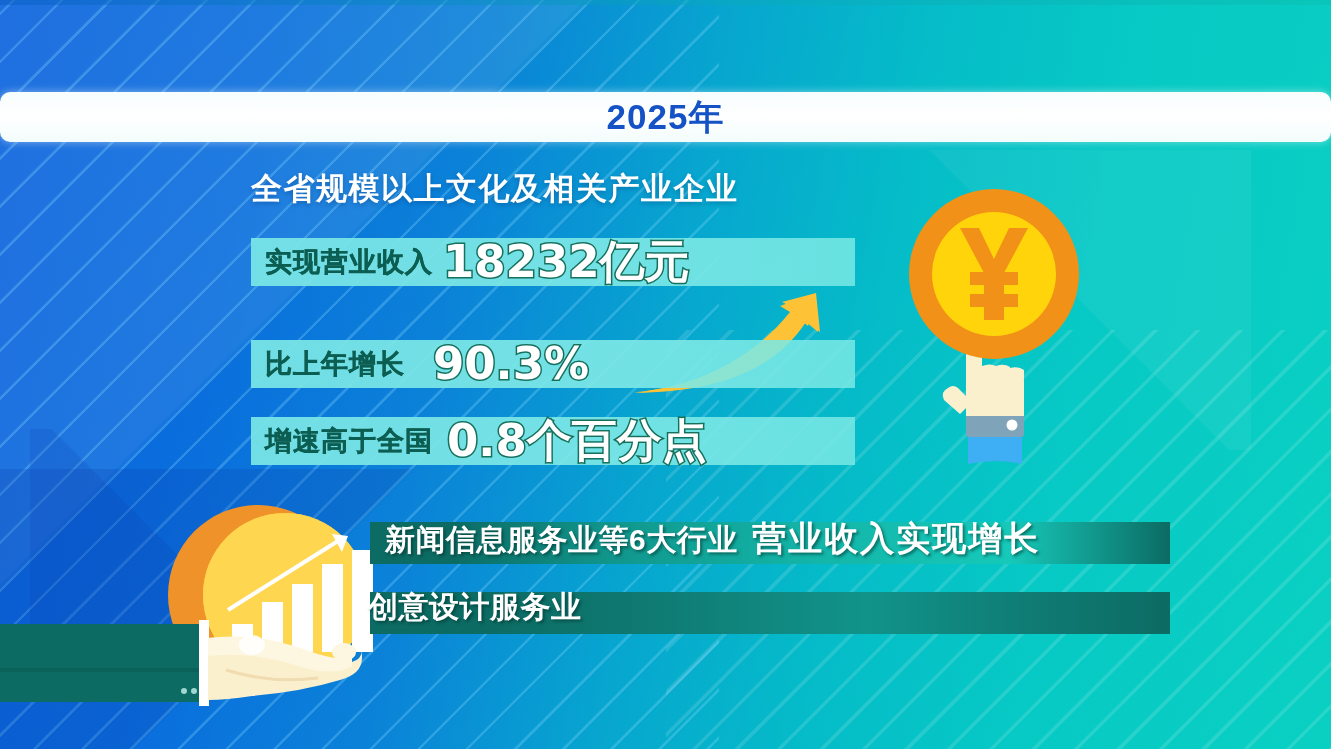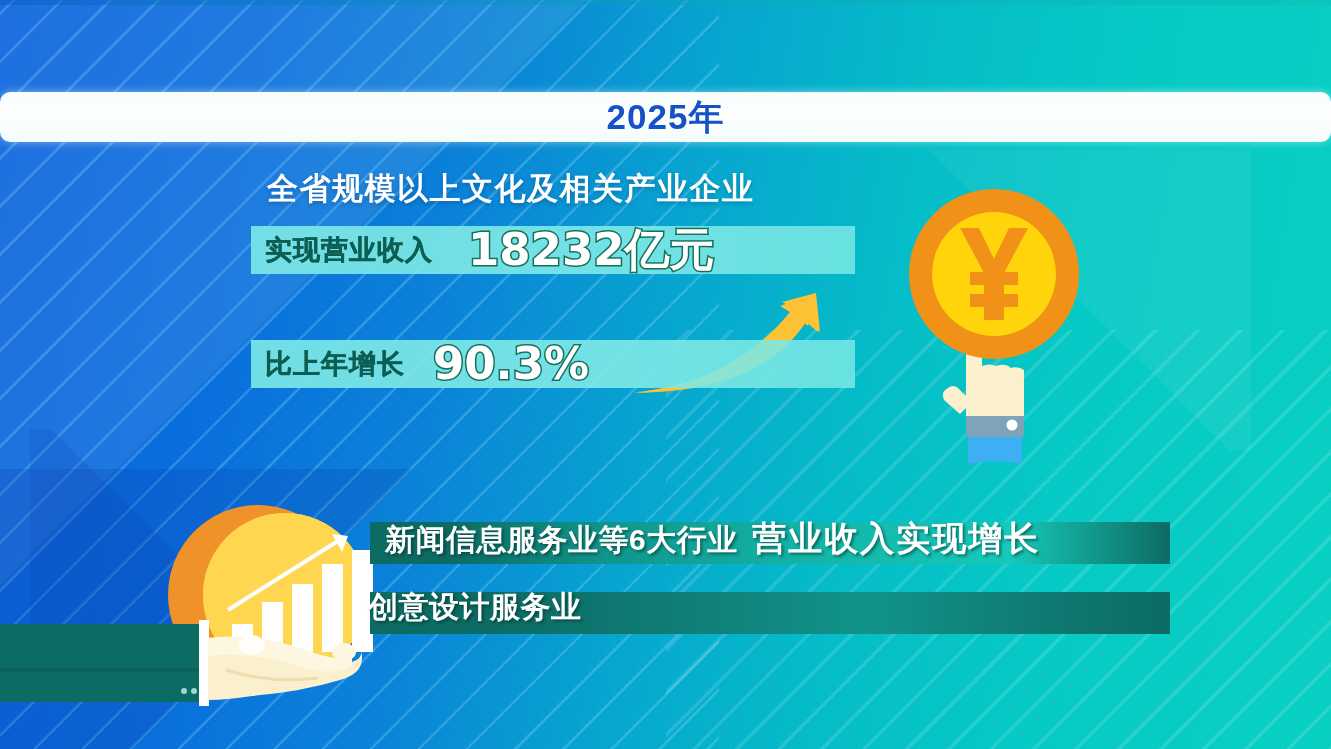--- a/index.html
+++ b/index.html
@@ -113,56 +113,55 @@
   
   .headline {
     position: absolute;
     left: 251px; top: 168px;
     font-size: 31px;
     font-weight: bold;
     color: #ffffff;
     letter-spacing: 1.5px;
     text-shadow: 0 2px 4px rgba(0,40,90,0.30);
     white-space: nowrap;
-    margin-left: 16px;
   }
 
   
   .stat-row {
     position: absolute;
     left: 251px;
     width: 604px;
     height: 48px;
     background: linear-gradient(90deg, rgba(122,231,230,0.92) 0%, rgba(126,233,231,0.90) 60%, rgba(120,232,229,0.86) 100%);
     display: flex;
     align-items: center;
     padding-left: 14px;
     z-index: 4;
   }
-  .stat-row.r1 { top: 226px; }
+  .stat-row.r1 { top: 238px; }
   .stat-row.r2 { top: 327px; margin-top: 13px; }
   .stat-row.r3 { top: 417px; }
 
   .stat-label {
     font-size: 27px;
     font-weight: bold;
     color: #0d5e52;
     letter-spacing: 1px;
     white-space: nowrap;
     line-height: 1;
     -webkit-text-stroke: 0.4px #0d5e52;
   }
   .stat-value {
     font-size: 45px;
     font-weight: bold;
     color: #ffffff;
     letter-spacing: 0px;
     white-space: nowrap;
     line-height: 1;
-    margin-left: 35px;
+    margin-left: 10px;
     margin-top: -2px;
     -webkit-text-stroke: 3px #15705c;
     paint-order: stroke fill;
     font-family: "DejaVu Sans", sans-serif;
   }
   .stat-row.r2 .stat-value { margin-left: 28px; }
   .stat-row.r3 .stat-value { margin-left: 14px; }
 
   
   .arrow-wrap {
@@ -275,20 +274,24 @@
   <div class="stat-row r1">
     <span class="stat-label">实现营业收入</span>
     <span class="stat-value">18232亿元</span>
   </div>
 
   <div class="stat-row r2">
     <span class="stat-label">比上年增长</span>
     <span class="stat-value">90.3%</span>
   </div>
 
+  <div class="stat-row r3">
+    <span class="stat-label">增速高于全国</span>
+    <span class="stat-value">0.8个百分点</span>
+  </div>
 
   <div class="coin-yen">
     <svg viewBox="0 0 172 172" width="172" height="172" aria-hidden="true">
       <circle cx="86" cy="86" r="85" fill="#f29117"></circle>
       <circle cx="86" cy="86" r="62" fill="#ffd40b"></circle>
       <g fill="#f29117">
         <polygon points="52,40 71,40 86,71 101,40 120,40 96,85 76,85"></polygon>
         <rect x="62" y="84" width="48" height="13"></rect>
         <rect x="62" y="106" width="48" height="13"></rect>
         <rect x="76" y="84" width="20" height="48"></rect>

